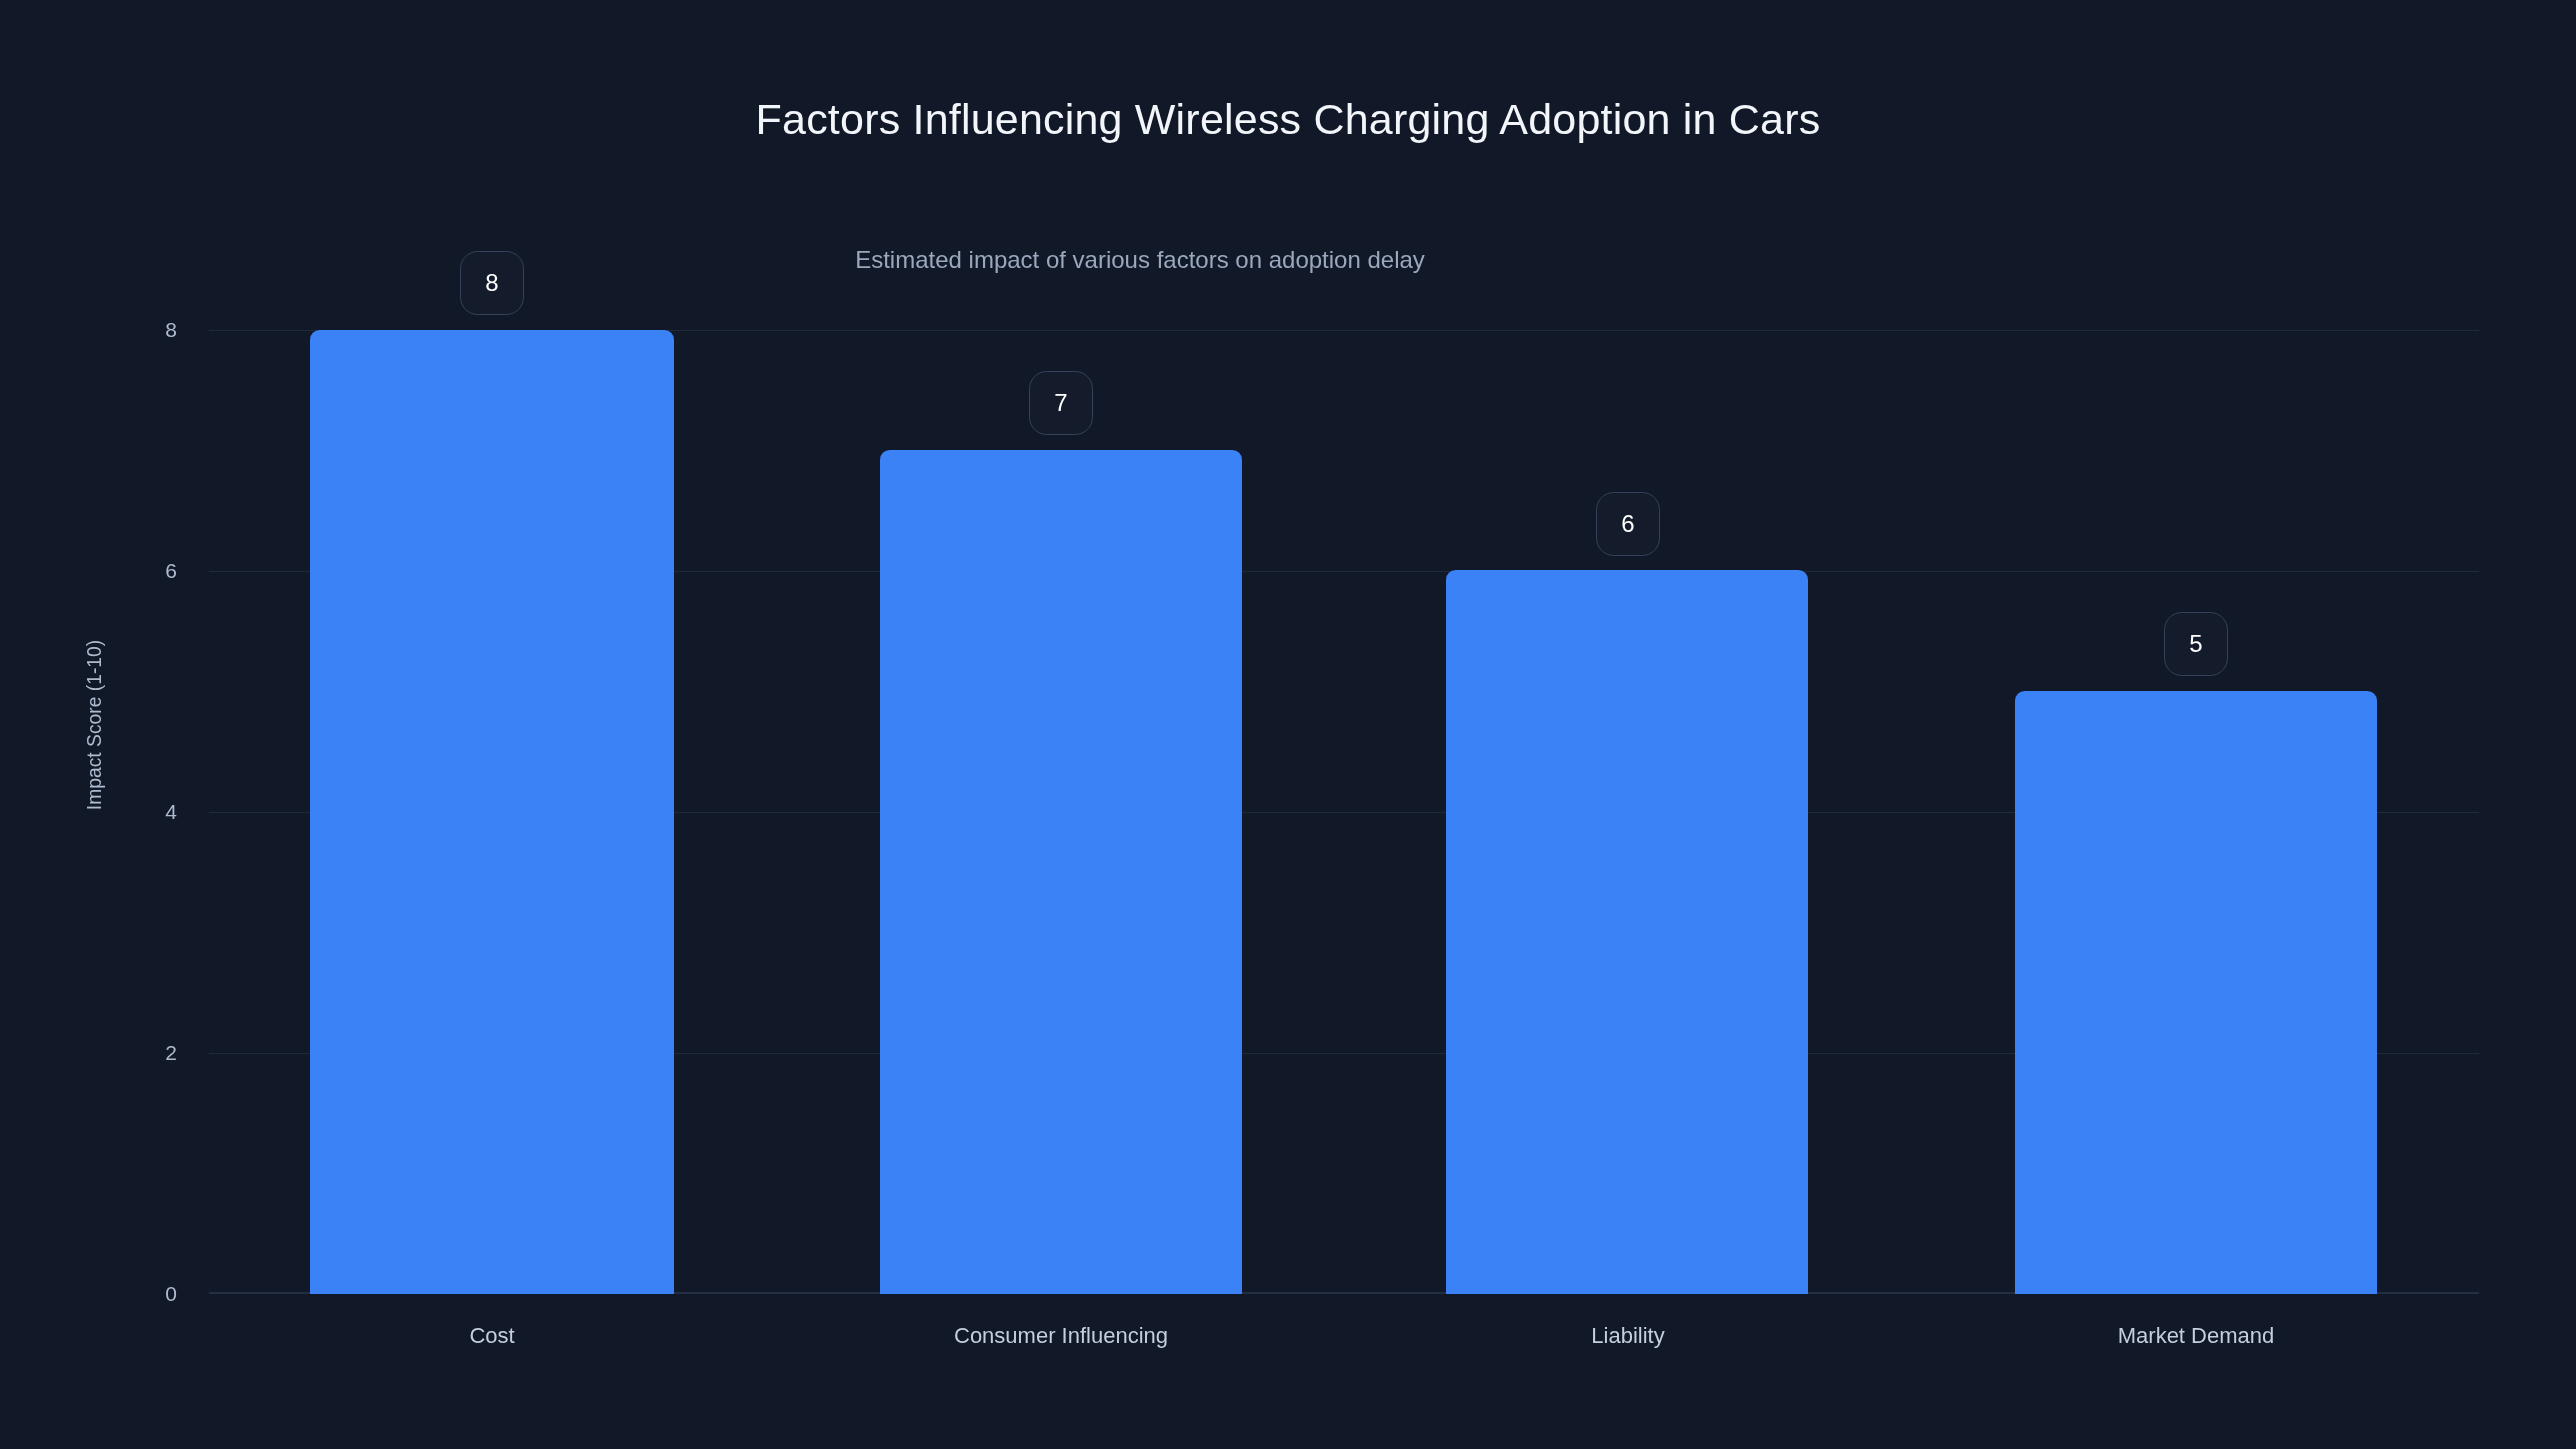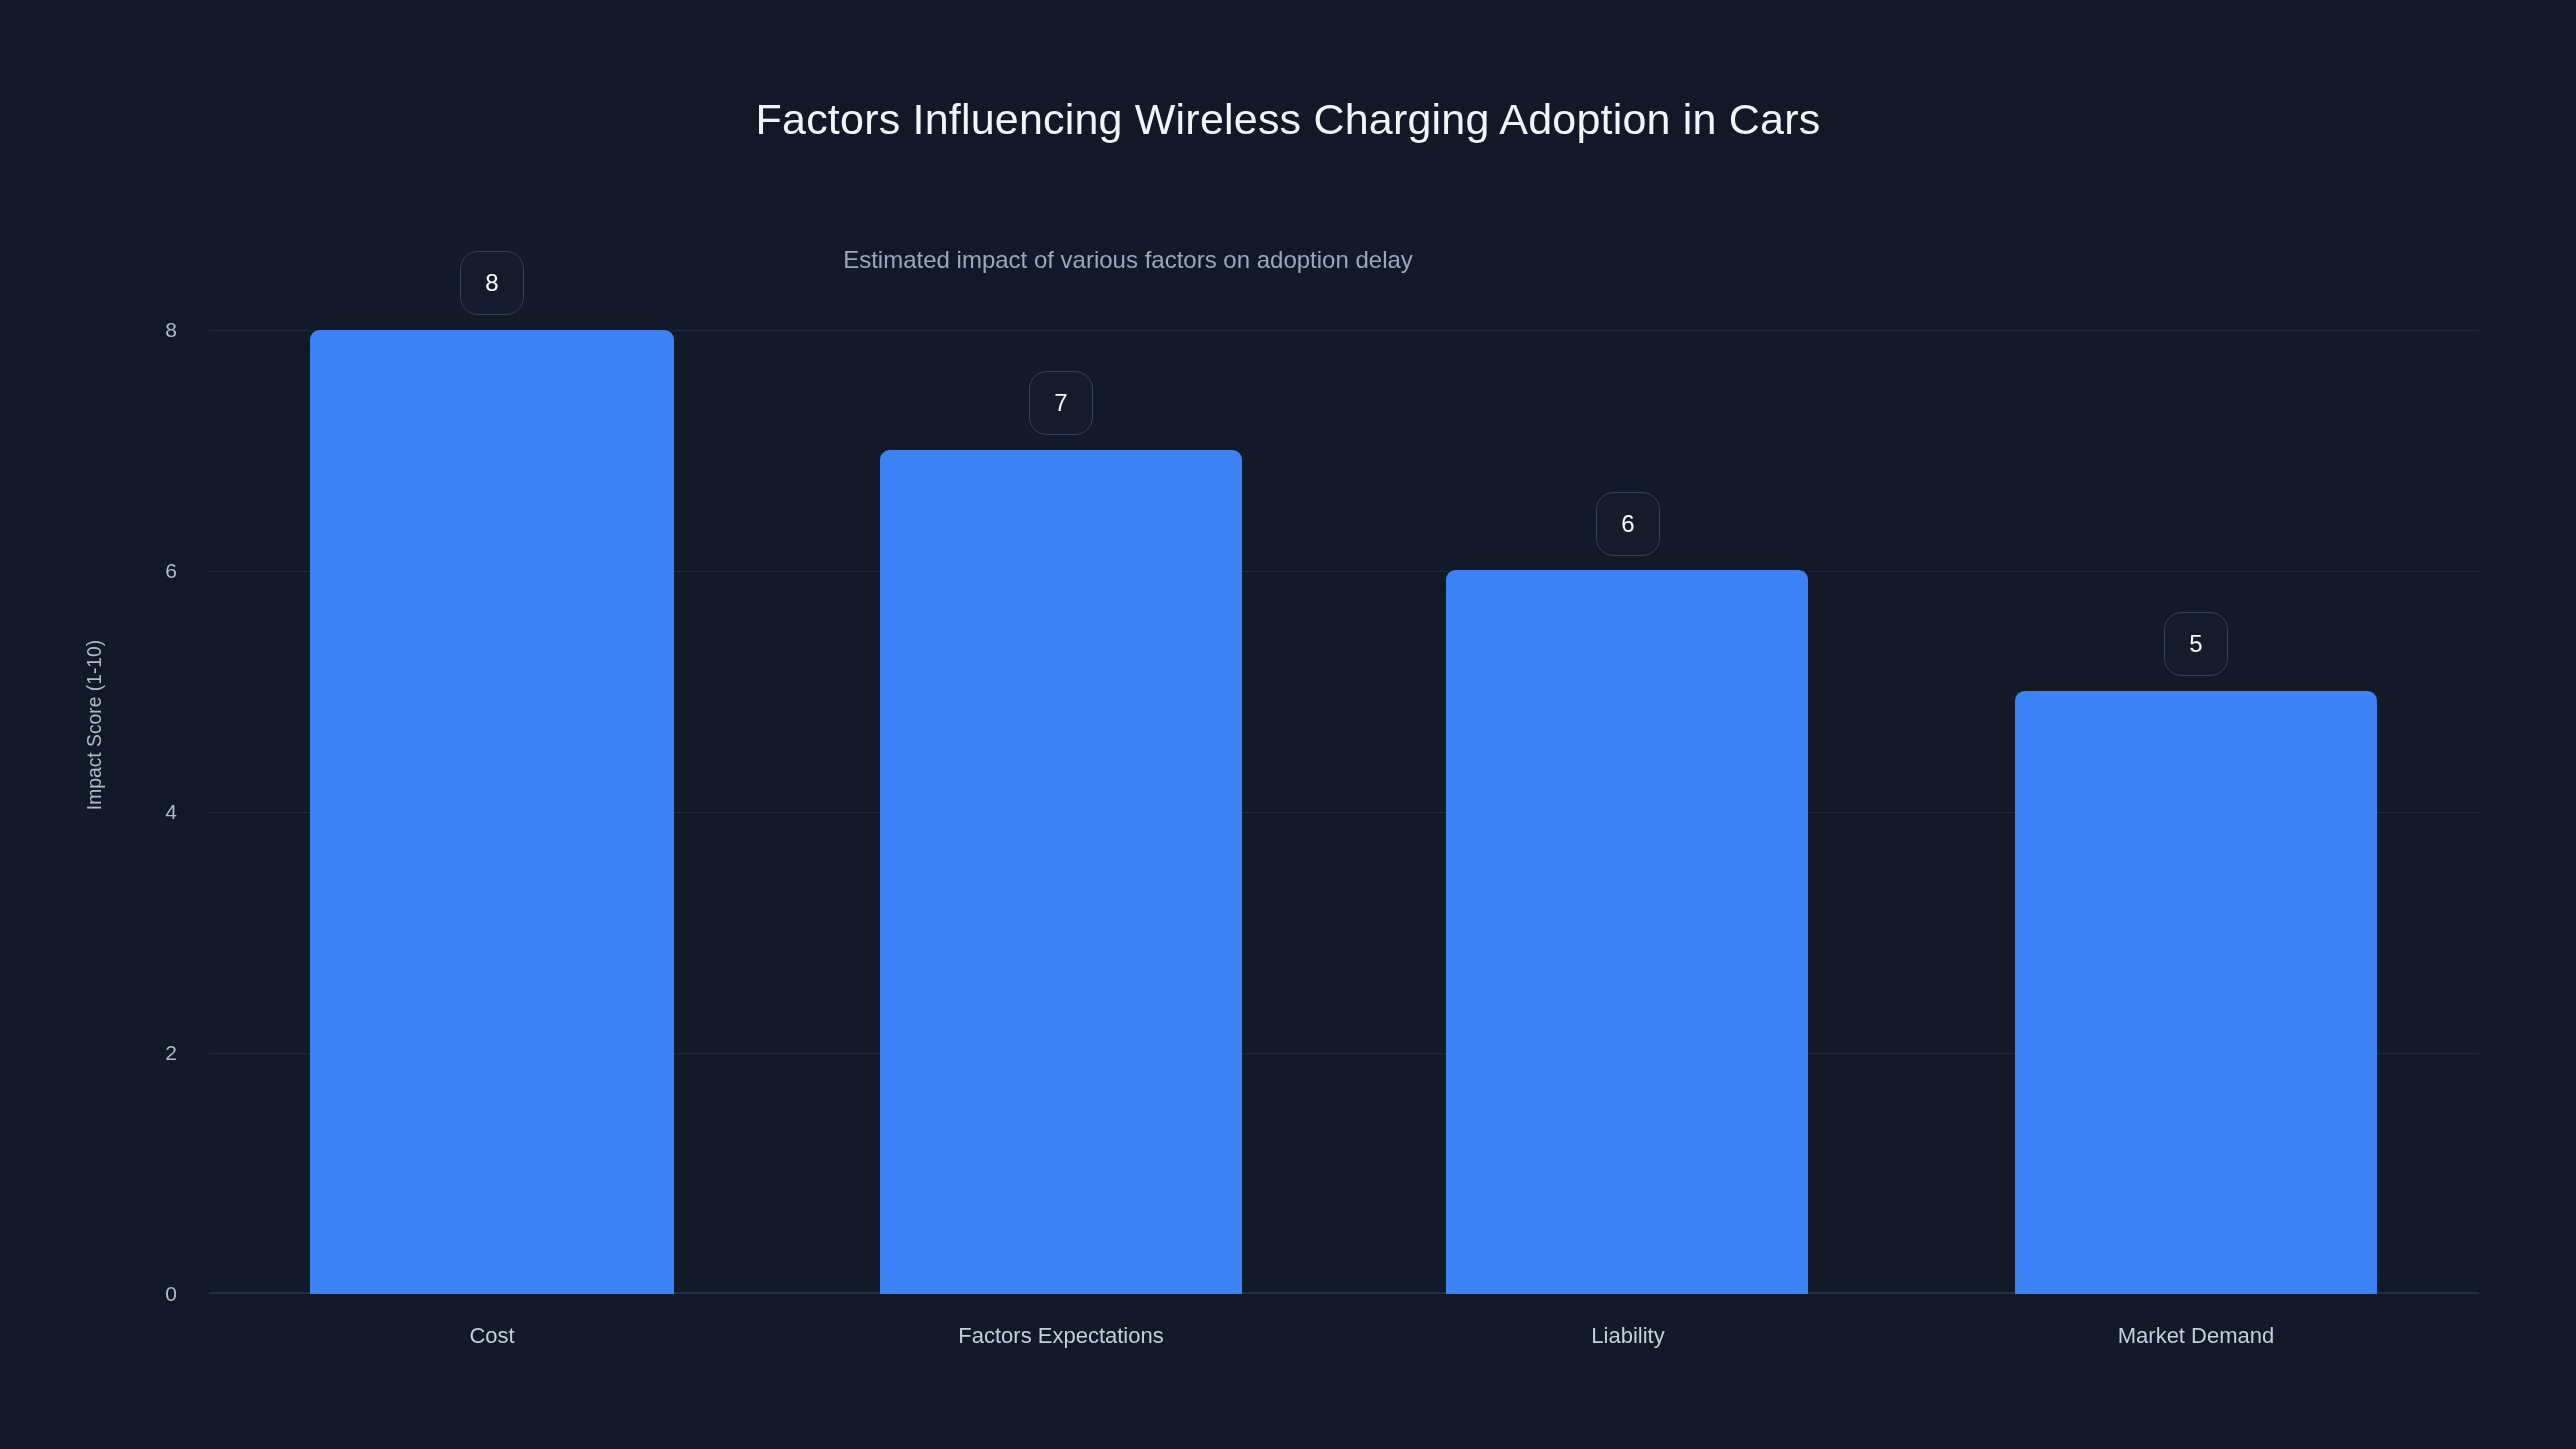--- a/index.html
+++ b/index.html
@@ -34,21 +34,21 @@
     font-size: 43px;
     font-weight: 400;
     letter-spacing: 0.2px;
     color: #f2f5fa;
     white-space: nowrap;
   }
 
   .chart-subtitle {
     position: absolute;
     top: 246px;
-    left: 0;
+    left: 12px;
     width: 2256px;
     text-align: center;
     font-size: 24px;
     font-weight: 400;
     color: #9aa7bd;
     white-space: nowrap;
   }
 
   
   .plot-area {
@@ -160,18 +160,18 @@
     <div class="bar" style="left:1237px; width:362px; height:724px"></div>
     <div class="bar" style="left:1806px; width:362px; height:603px"></div>
   </div>
 
   <div class="value-badge" style="left:492px; top:251px">8</div>
   <div class="value-badge" style="left:1061px; top:371px">7</div>
   <div class="value-badge" style="left:1628px; top:492px">6</div>
   <div class="value-badge" style="left:2196px; top:612px">5</div>
 
   <div class="x-label" style="left:492px">Cost</div>
-  <div class="x-label" style="left:1061px">Factors Expectations</div>
+  <div class="x-label" style="left:1061px">Consumer Influencing</div>
   <div class="x-label" style="left:1628px">Liability</div>
   <div class="x-label" style="left:2196px">Market Demand</div>
 
 </div>
 
 
 </body></html>

